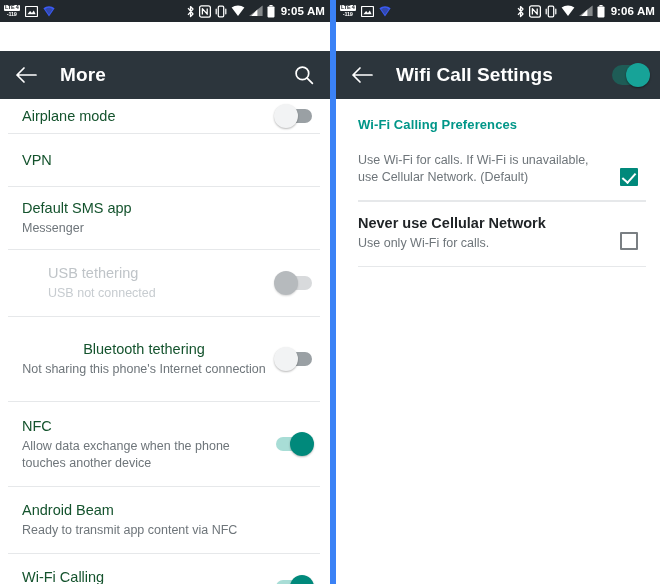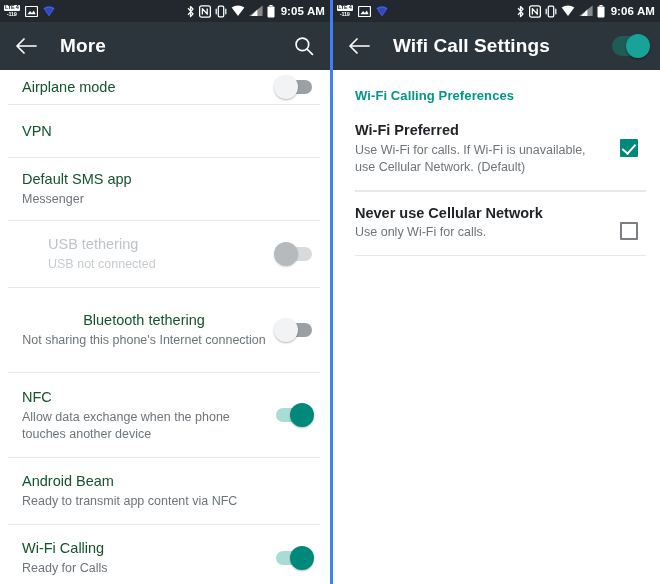--- a/index.html
+++ b/index.html
@@ -4,21 +4,21 @@
 <style>
   * { box-sizing: border-box; margin: 0; padding: 0; }
   html, body {
     width: 660px; height: 584px;
     background: #ffffff;
     font-family: "Liberation Sans", sans-serif;
     overflow: hidden;
   }
   .screens { display: flex; width: 660px; height: 584px; }
   .panel { width: 330px; height: 584px; position: relative; background: #ffffff; overflow: hidden; }
-  .panel.right { border-left: 3px solid #3b82f6; width: 330px; }
+  .panel.right { border-left: 6px solid #3b82f6; width: 330px; }
 
   
   .statusbar {
     height: 22px; background: #22282d; color: #ffffff;
     display: flex; align-items: center; padding: 0 5px 0 4px;
     font-size: 10px;
   }
   .sb-left { display: flex; align-items: center; gap: 5px; }
   .sb-right { margin-left: auto; display: flex; align-items: center; gap: 4px; }
   .lte-badge {
@@ -27,21 +27,21 @@
     font-size: 5.5px; font-weight: bold; letter-spacing: -0.2px;
   }
   .lte-badge .l1 { background:#ffffff; color:#22282d; padding:0 1px; border-radius:1px; }
   .lte-badge .l2 { margin-top: 1px; }
   .sb-time { font-size: 11.5px; font-weight: bold; margin-left: 2px; letter-spacing:0.1px;}
   svg.sbi { display:block; }
 
   
   .toolbar {
     height: 48px; background: #2c353c;
-    display: flex; align-items: center; padding: 9px 12px;
+    display: flex; align-items: center; padding: 9px 12px; margin-top: 29px;
   }
   .toolbar .tb-title {
     color: #ffffff; font-size: 19px; font-weight: bold;
     margin-left: 20px; letter-spacing: 0.1px; white-space: nowrap;
   }
   .tb-icon { width: 28px; height: 28px; display:flex; align-items:center; justify-content:center; }
   .tb-spacer { flex: 1 1 auto; }
 
   .hdr-switch {
     width: 36px; height: 20px; border-radius: 10px;
@@ -343,21 +343,20 @@
         <div class="knob"></div>
       </div>
     </div>
 
     <div class="list">
 
       <div class="section-header">Wi-Fi Calling Preferences</div>
 
       <div class="opt-row">
         <div class="texts">
-          <div class="title">Wi-Fi Preferred</div>
           <div class="sub">Use Wi-Fi for calls. If Wi-Fi is unavailable, use Cellular Network. (Default)</div>
         </div>
         <div class="cbox checked"></div>
       </div>
       <div class="r-divider"></div>
 
       <div class="r-divider"></div>
 
       <div class="opt-row">
         <div class="texts">

